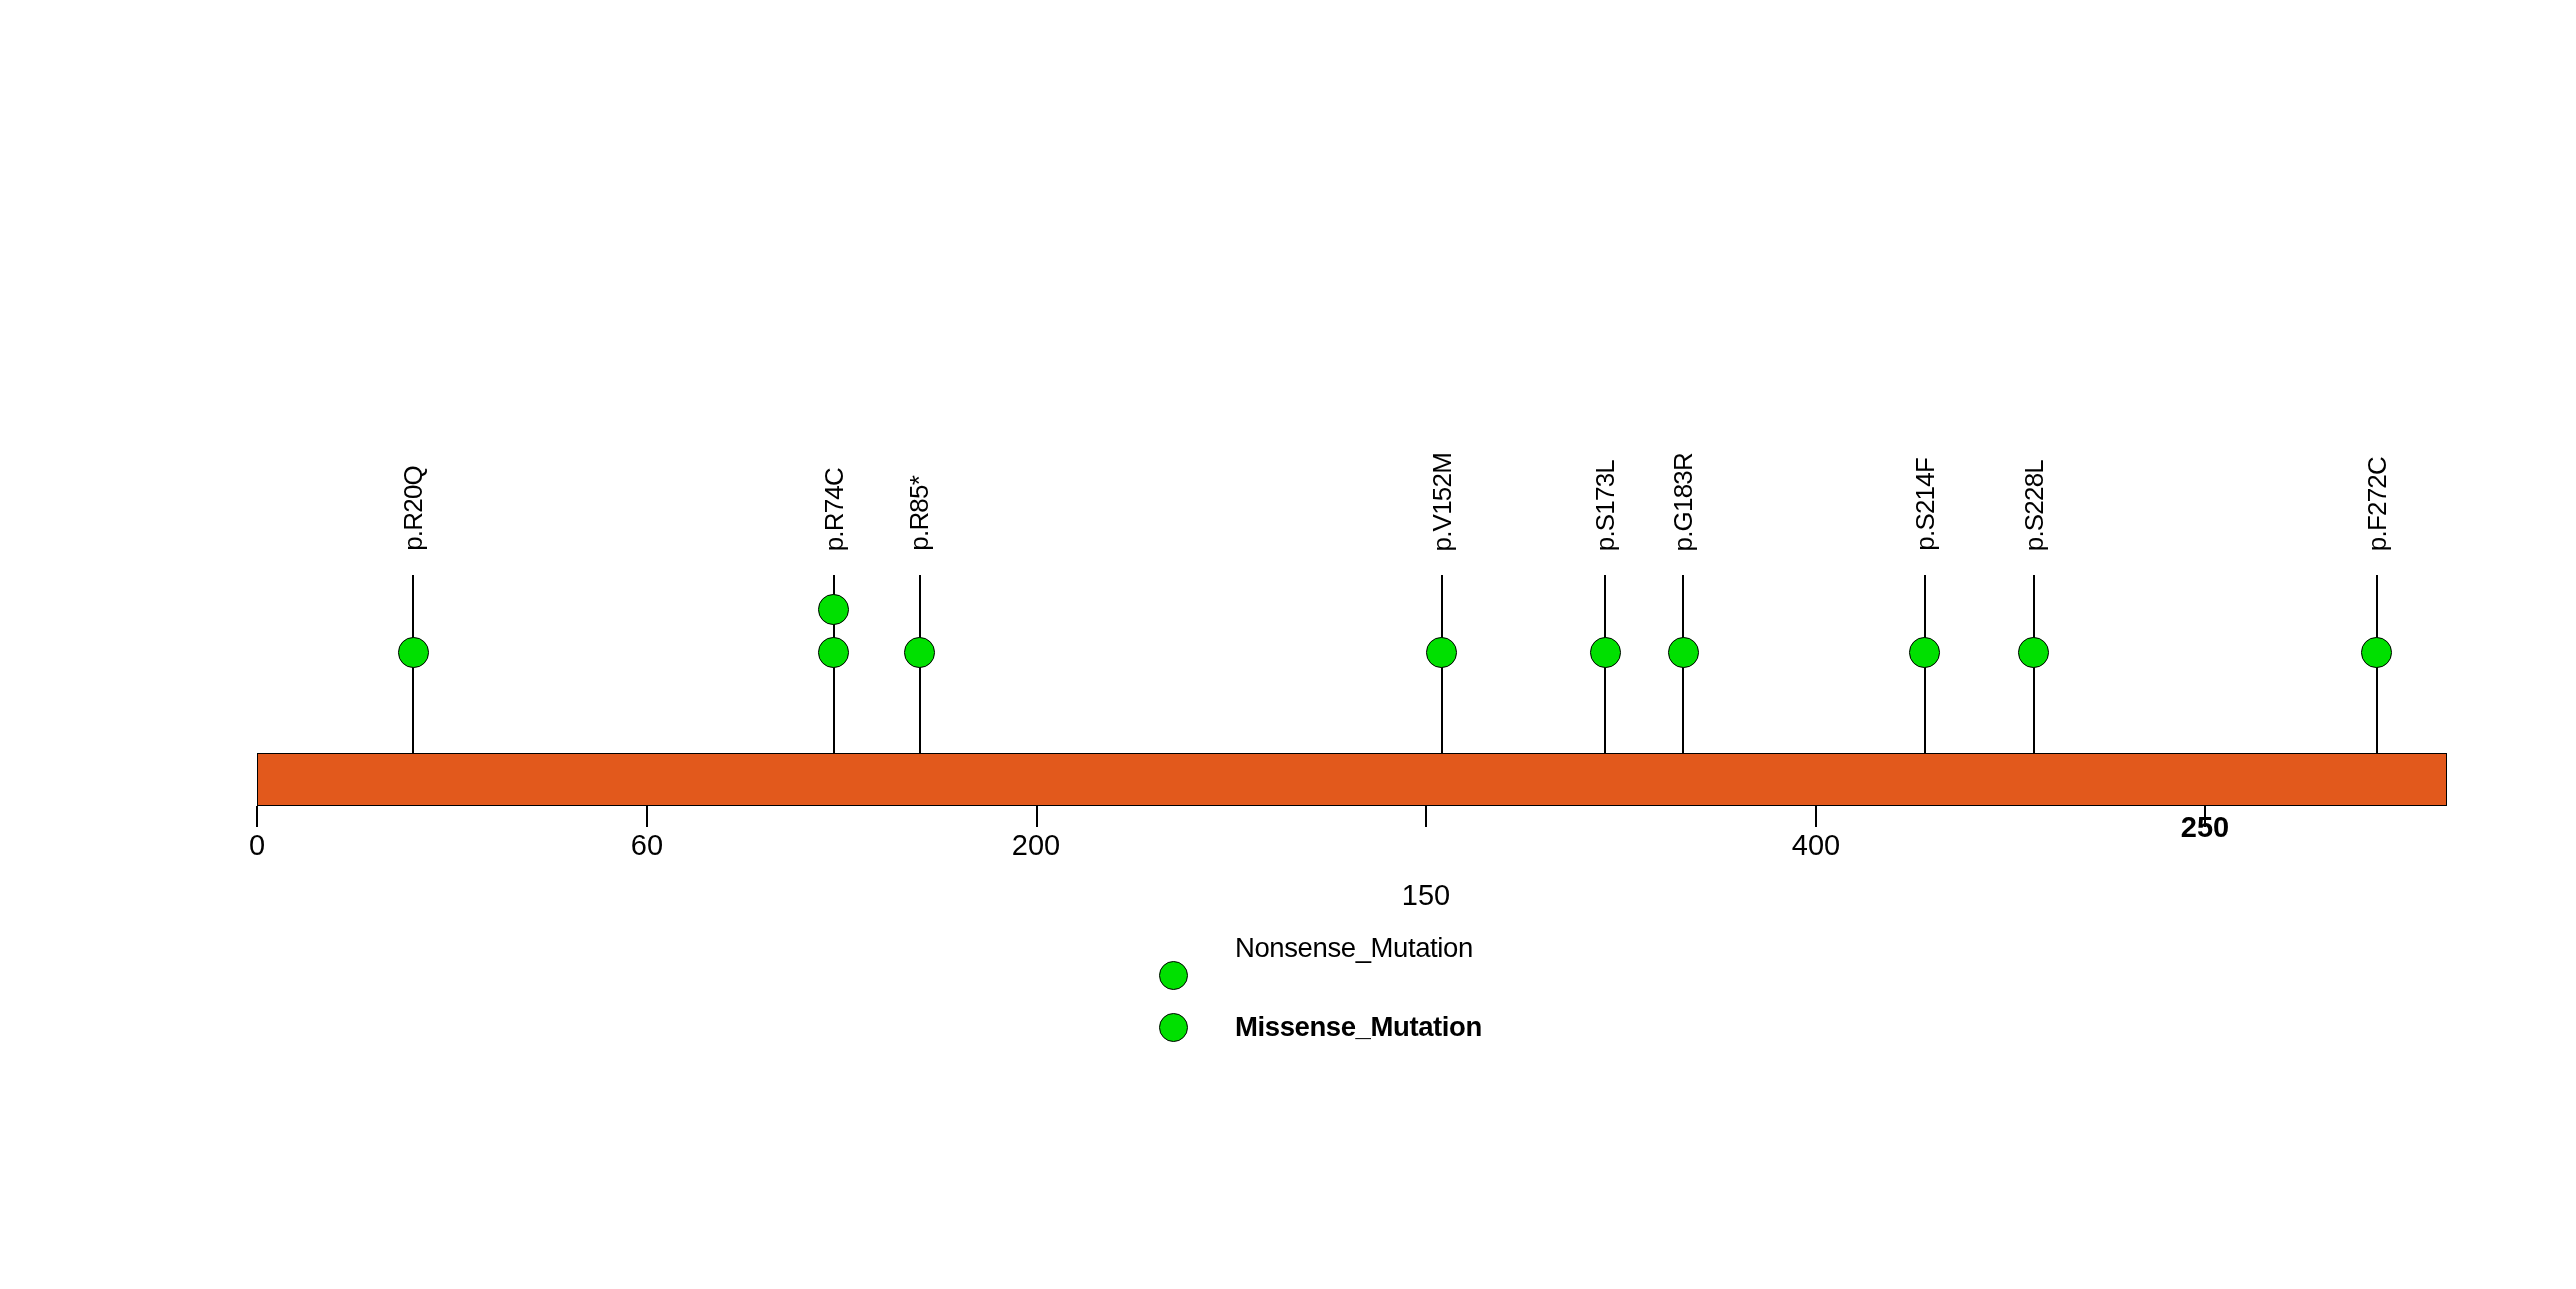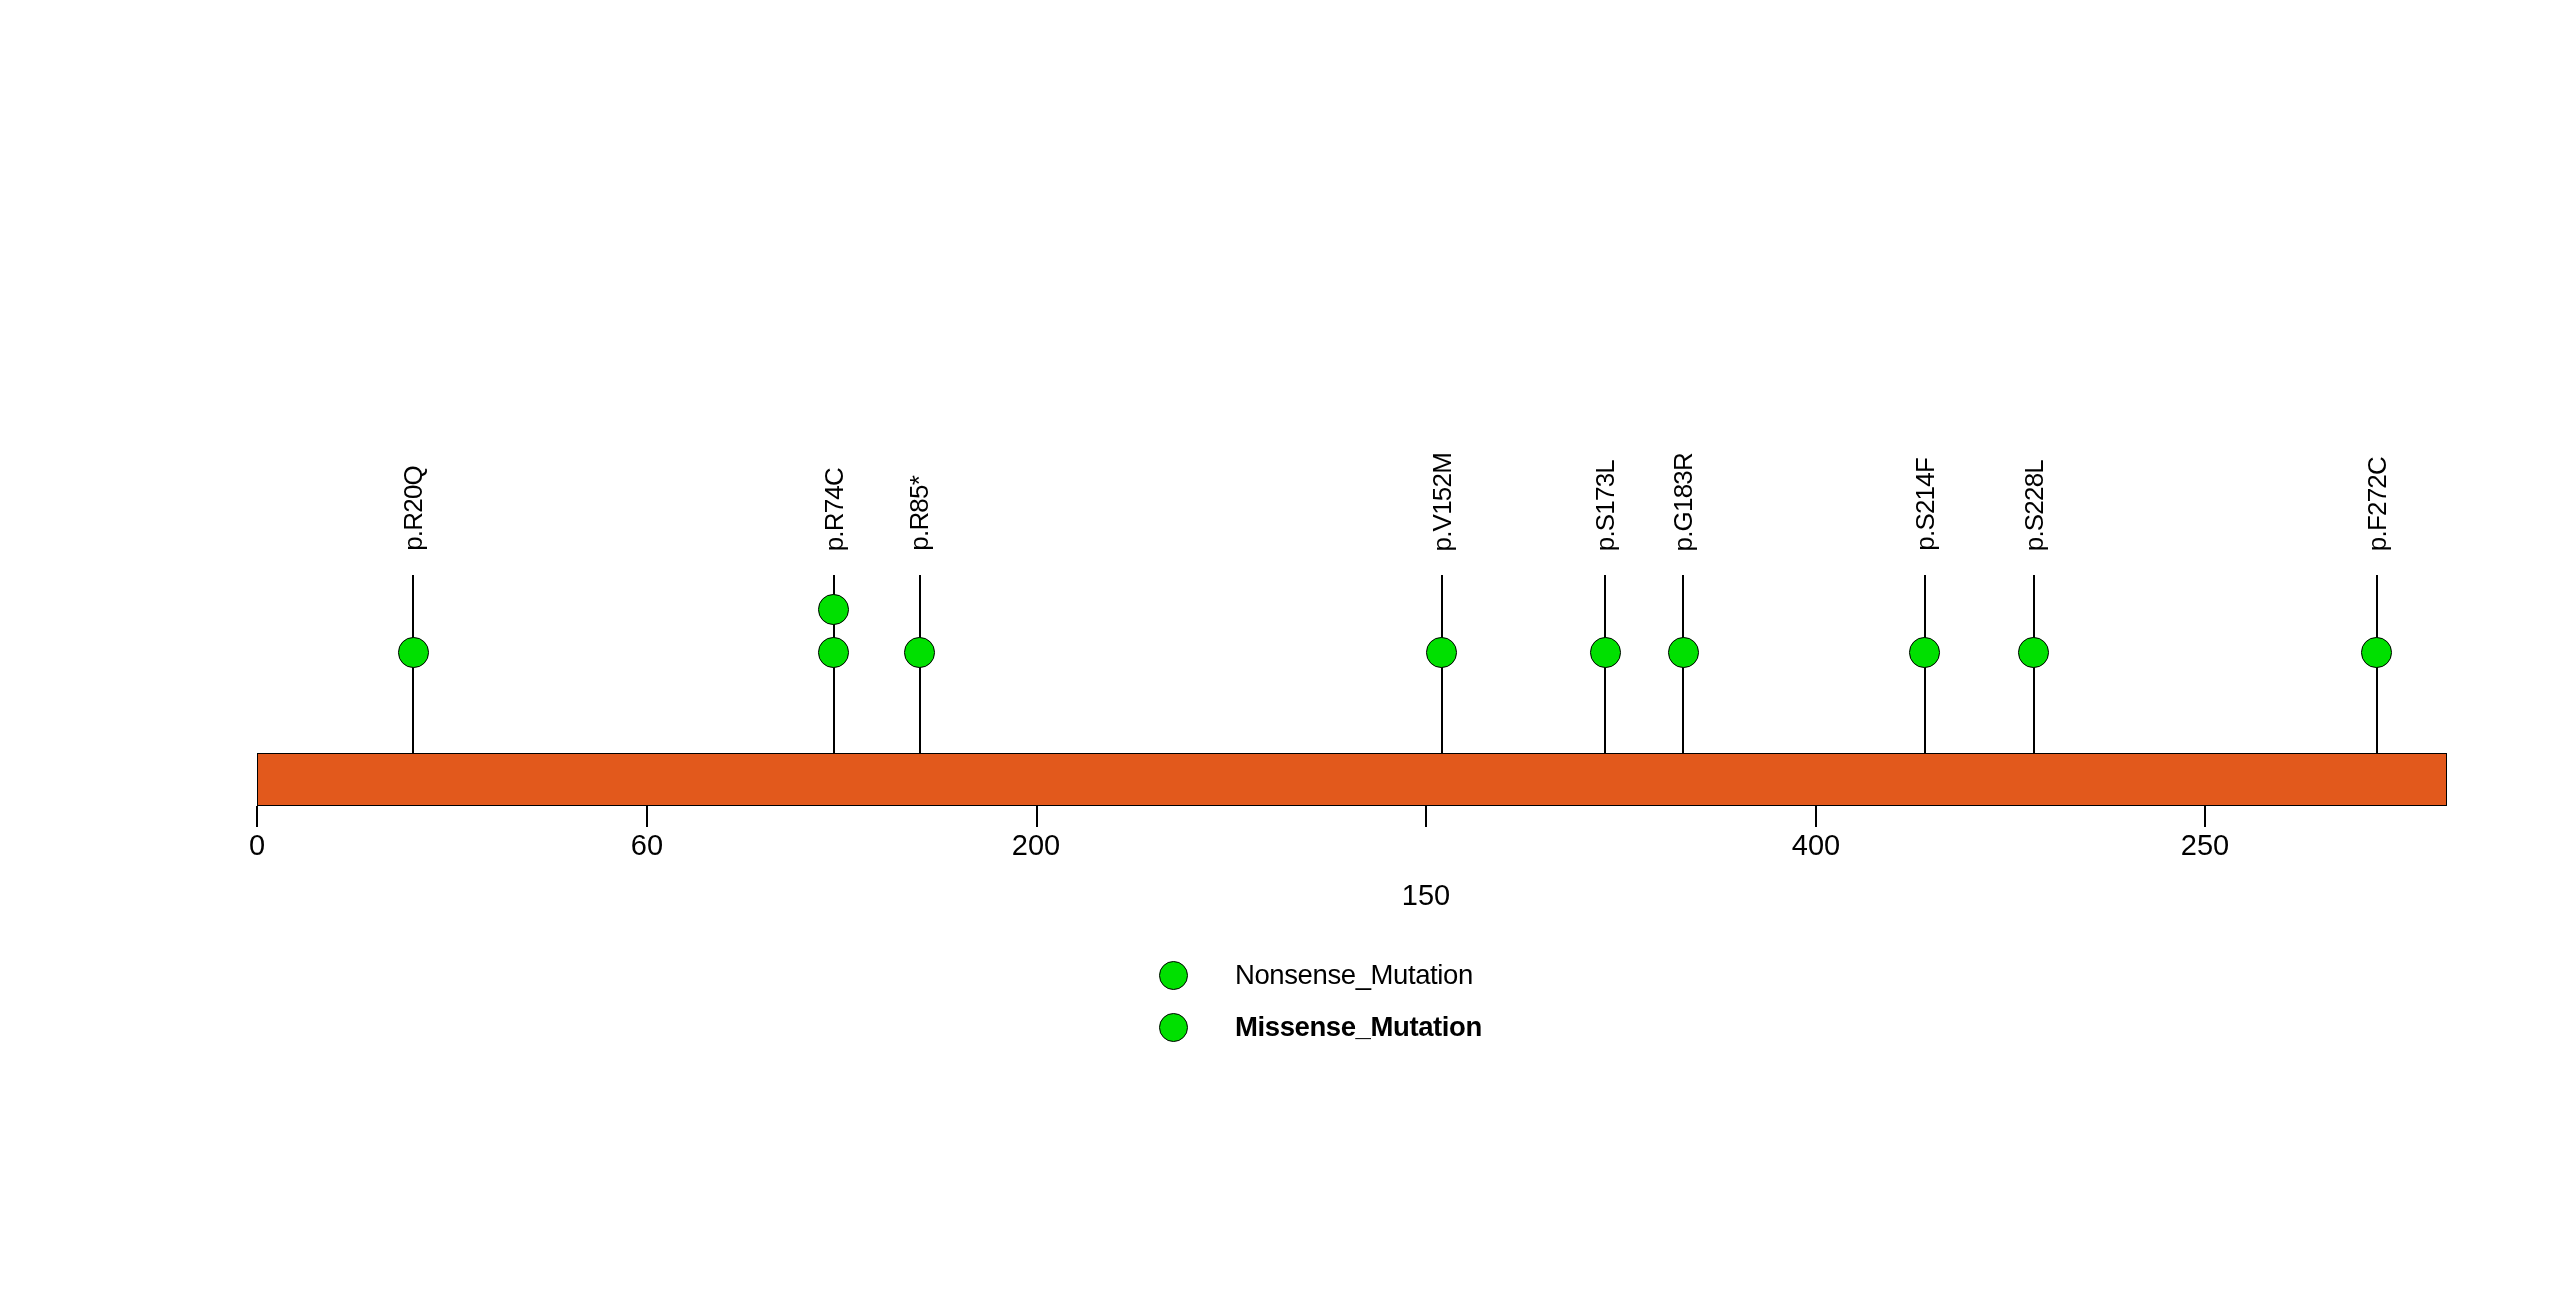--- a/index.html
+++ b/index.html
@@ -107,22 +107,22 @@
       <div class="axis-tick-label" style="left: 196px; top: 829px;">0</div>
       <div class="axis-tick" style="left: 646px; top: 806px; height: 21.4px;"></div>
       <div class="axis-tick-label" style="left: 586px; top: 829px;">60</div>
       <div class="axis-tick" style="left: 1036px; top: 806px; height: 21.4px;"></div>
       <div class="axis-tick-label" style="left: 975px; top: 829px;">200</div>
       <div class="axis-tick" style="left: 1425px; top: 806px; height: 21.4px;"></div>
       <div class="axis-tick-label" style="left: 1365px; top: 879px;">150</div>
       <div class="axis-tick" style="left: 1815px; top: 806px; height: 21.4px;"></div>
       <div class="axis-tick-label" style="left: 1755px; top: 829px;">400</div>
       <div class="axis-tick" style="left: 2204px; top: 806px; height: 21.4px;"></div>
-      <div class="axis-tick-label" style="left: 2144px; top: 829px;">250</div>
+      <div class="axis-tick-label" style="left: 2144px; top: 811px; font-weight: bold;">250</div>
     </div>
   <div id="legend">
       <div class="legend-marker" style="height: 29px; width: 29px; left: 1159px; top: 961px; background: rgb(0, 224, 0);"></div>
-      <div class="legend-label" style="left: 1235px; top: 960px;">Nonsense_Mutation</div>
+      <div class="legend-label" style="left: 1235px; top: 933px;">Nonsense_Mutation</div>
       <div class="legend-marker" style="height: 29px; width: 29px; left: 1159px; top: 1013px; background: rgb(0, 224, 0);"></div>
       <div class="legend-label" style="left: 1235px; top: 1012px; font-weight: bold;">Missense_Mutation</div>
     </div>
 </div>
 
 
 </body></html>

